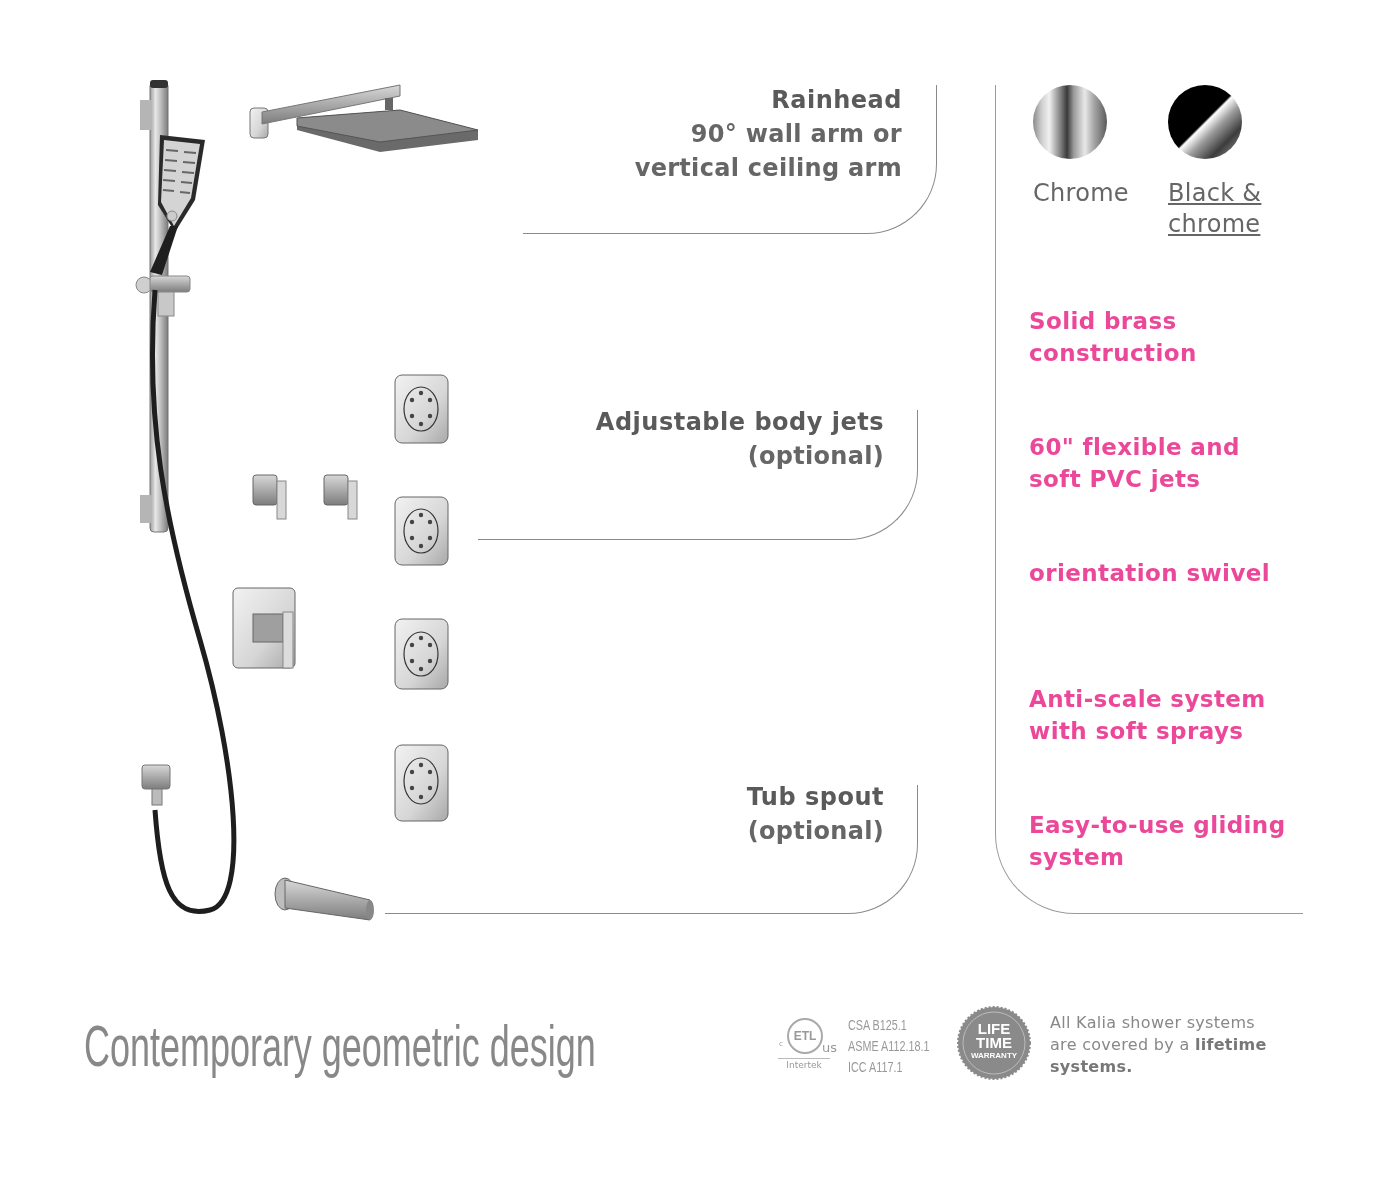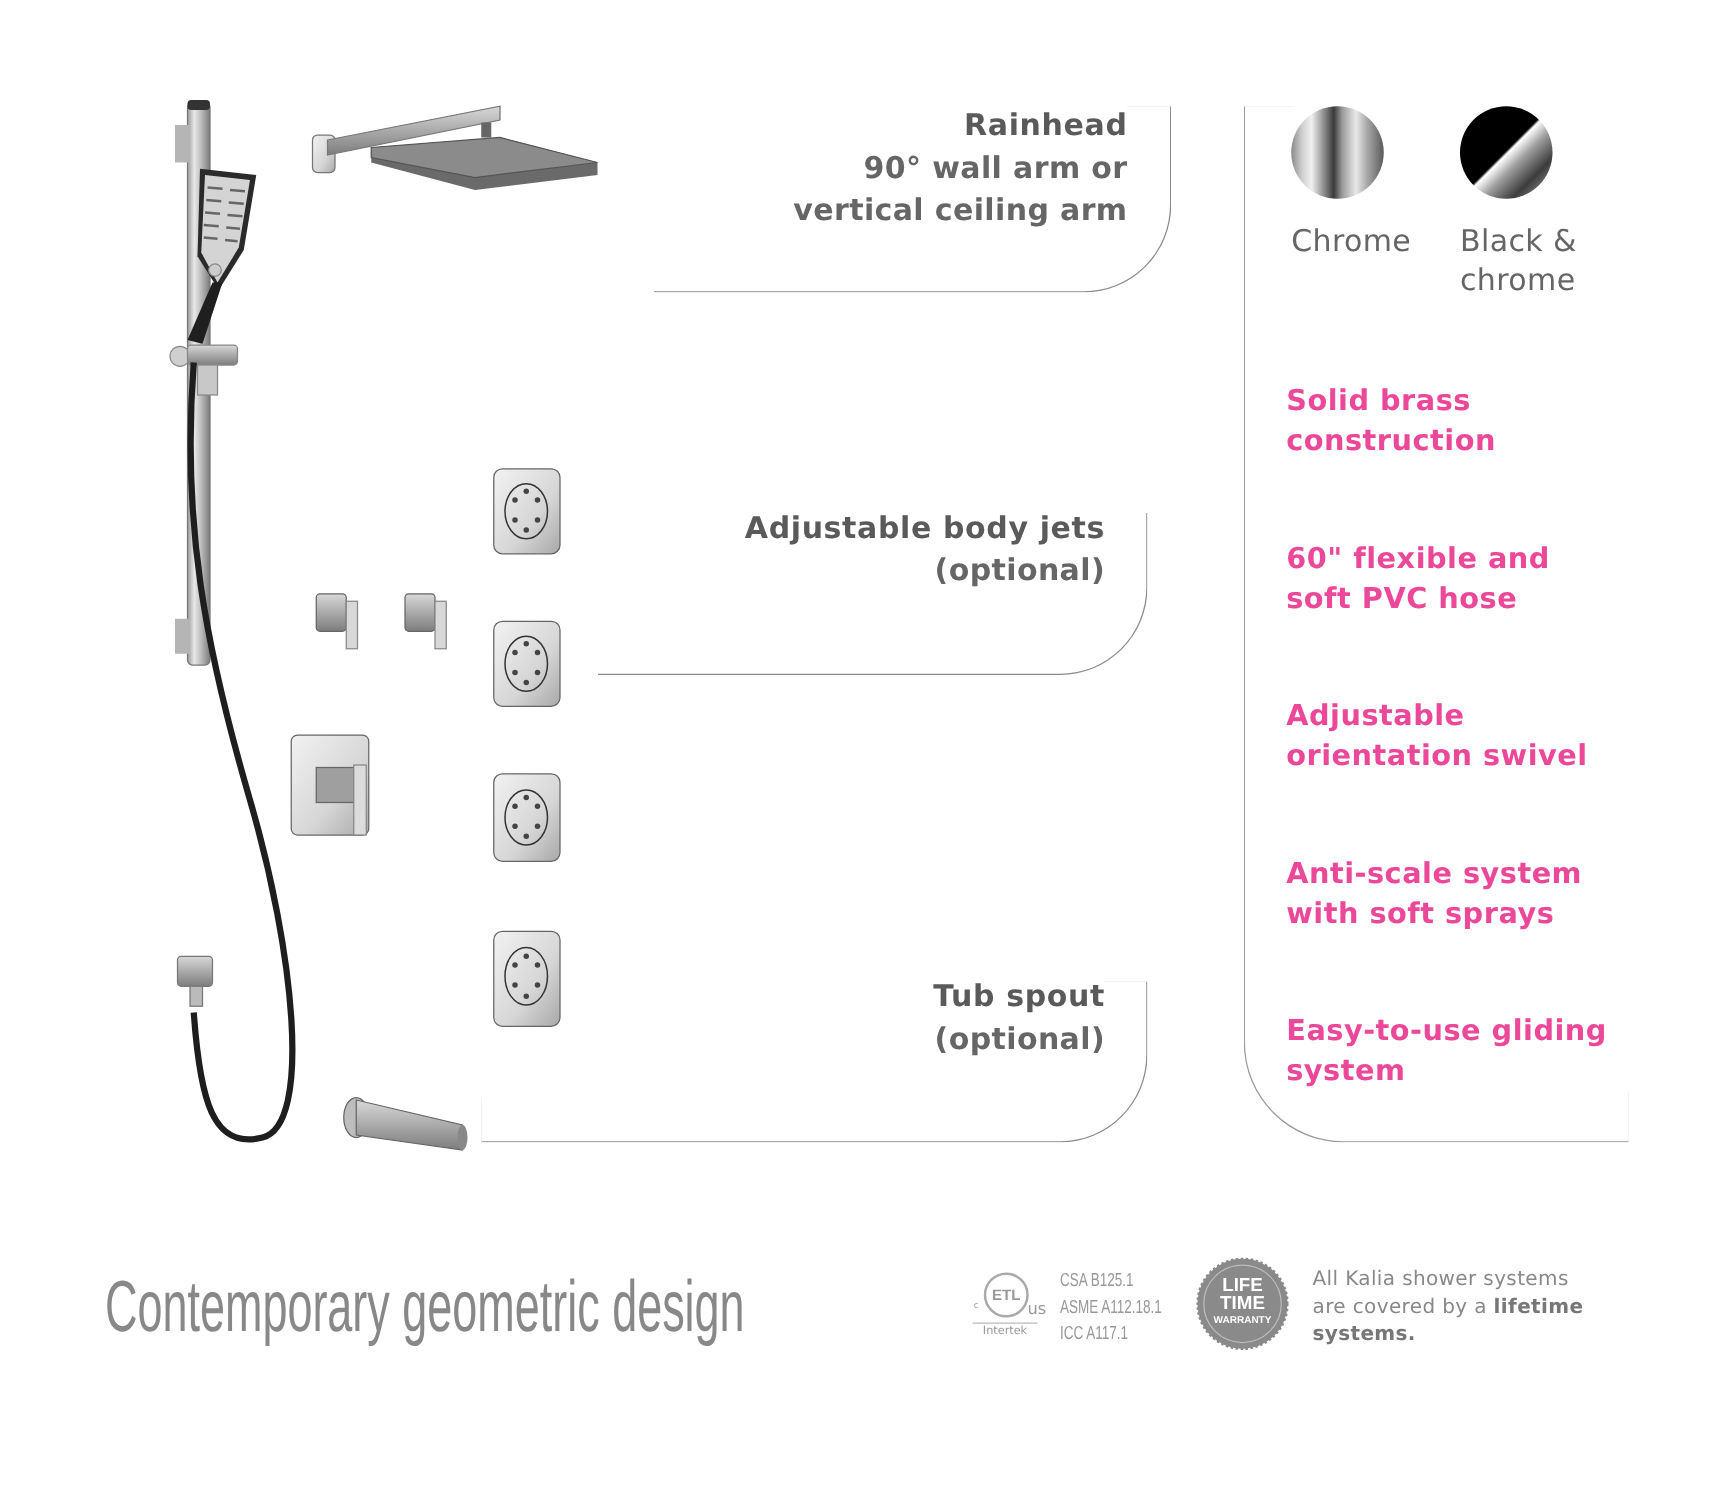--- a/index.html
+++ b/index.html
@@ -176,35 +176,34 @@
 <div class="callout" style="right:503px;top:780px;">
   <div class="t">Tub spout</div>
   <div class="s">(optional)</div>
 </div>
 
 <div class="rightframe" style="left:995px;top:85px;width:307px;height:828px;"></div>
 
 <div class="swatch" style="left:1033px;top:85px;background:linear-gradient(90deg,#8a8a8a 0%,#d0d0d0 12%,#f0f0f0 22%,#7a7a7a 38%,#3a3a3a 46%,#9a9a9a 55%,#e8e8e8 70%,#a8a8a8 82%,#5a5a5a 100%);"></div>
 <div class="swatch" style="left:1168px;top:85px;background:linear-gradient(135deg,#000 0%,#000 49%,#fff 51%,#9c9c9c 62%,#3c3c3c 78%,#777 90%,#222 100%);"></div>
 <div class="finish-label" style="left:1033px;top:178px;">Chrome</div>
-<div class="finish-label" style="left:1168px;top:178px;">
+<div class="finish-label" style="left:1168px;top:178px;text-decoration:underline;">
   <div>Black &amp;</div>
   <div>chrome</div>
 </div>
 
 <div class="feature" style="top:305px;">
   <div>Solid brass</div>
   <div>construction</div>
 </div>
 <div class="feature" style="top:431px;">
   <div>60" flexible and</div>
-  <div>soft PVC hose</div>
+  <div>soft PVC jets</div>
 </div>
 <div class="feature" style="top:557px;">
-  <div>Adjustable</div>
   <div>orientation swivel</div>
 </div>
 <div class="feature" style="top:683px;">
   <div>Anti-scale system</div>
   <div>with soft sprays</div>
 </div>
 <div class="feature" style="top:809px;">
   <div>Easy-to-use gliding</div>
   <div>system</div>
 </div>

